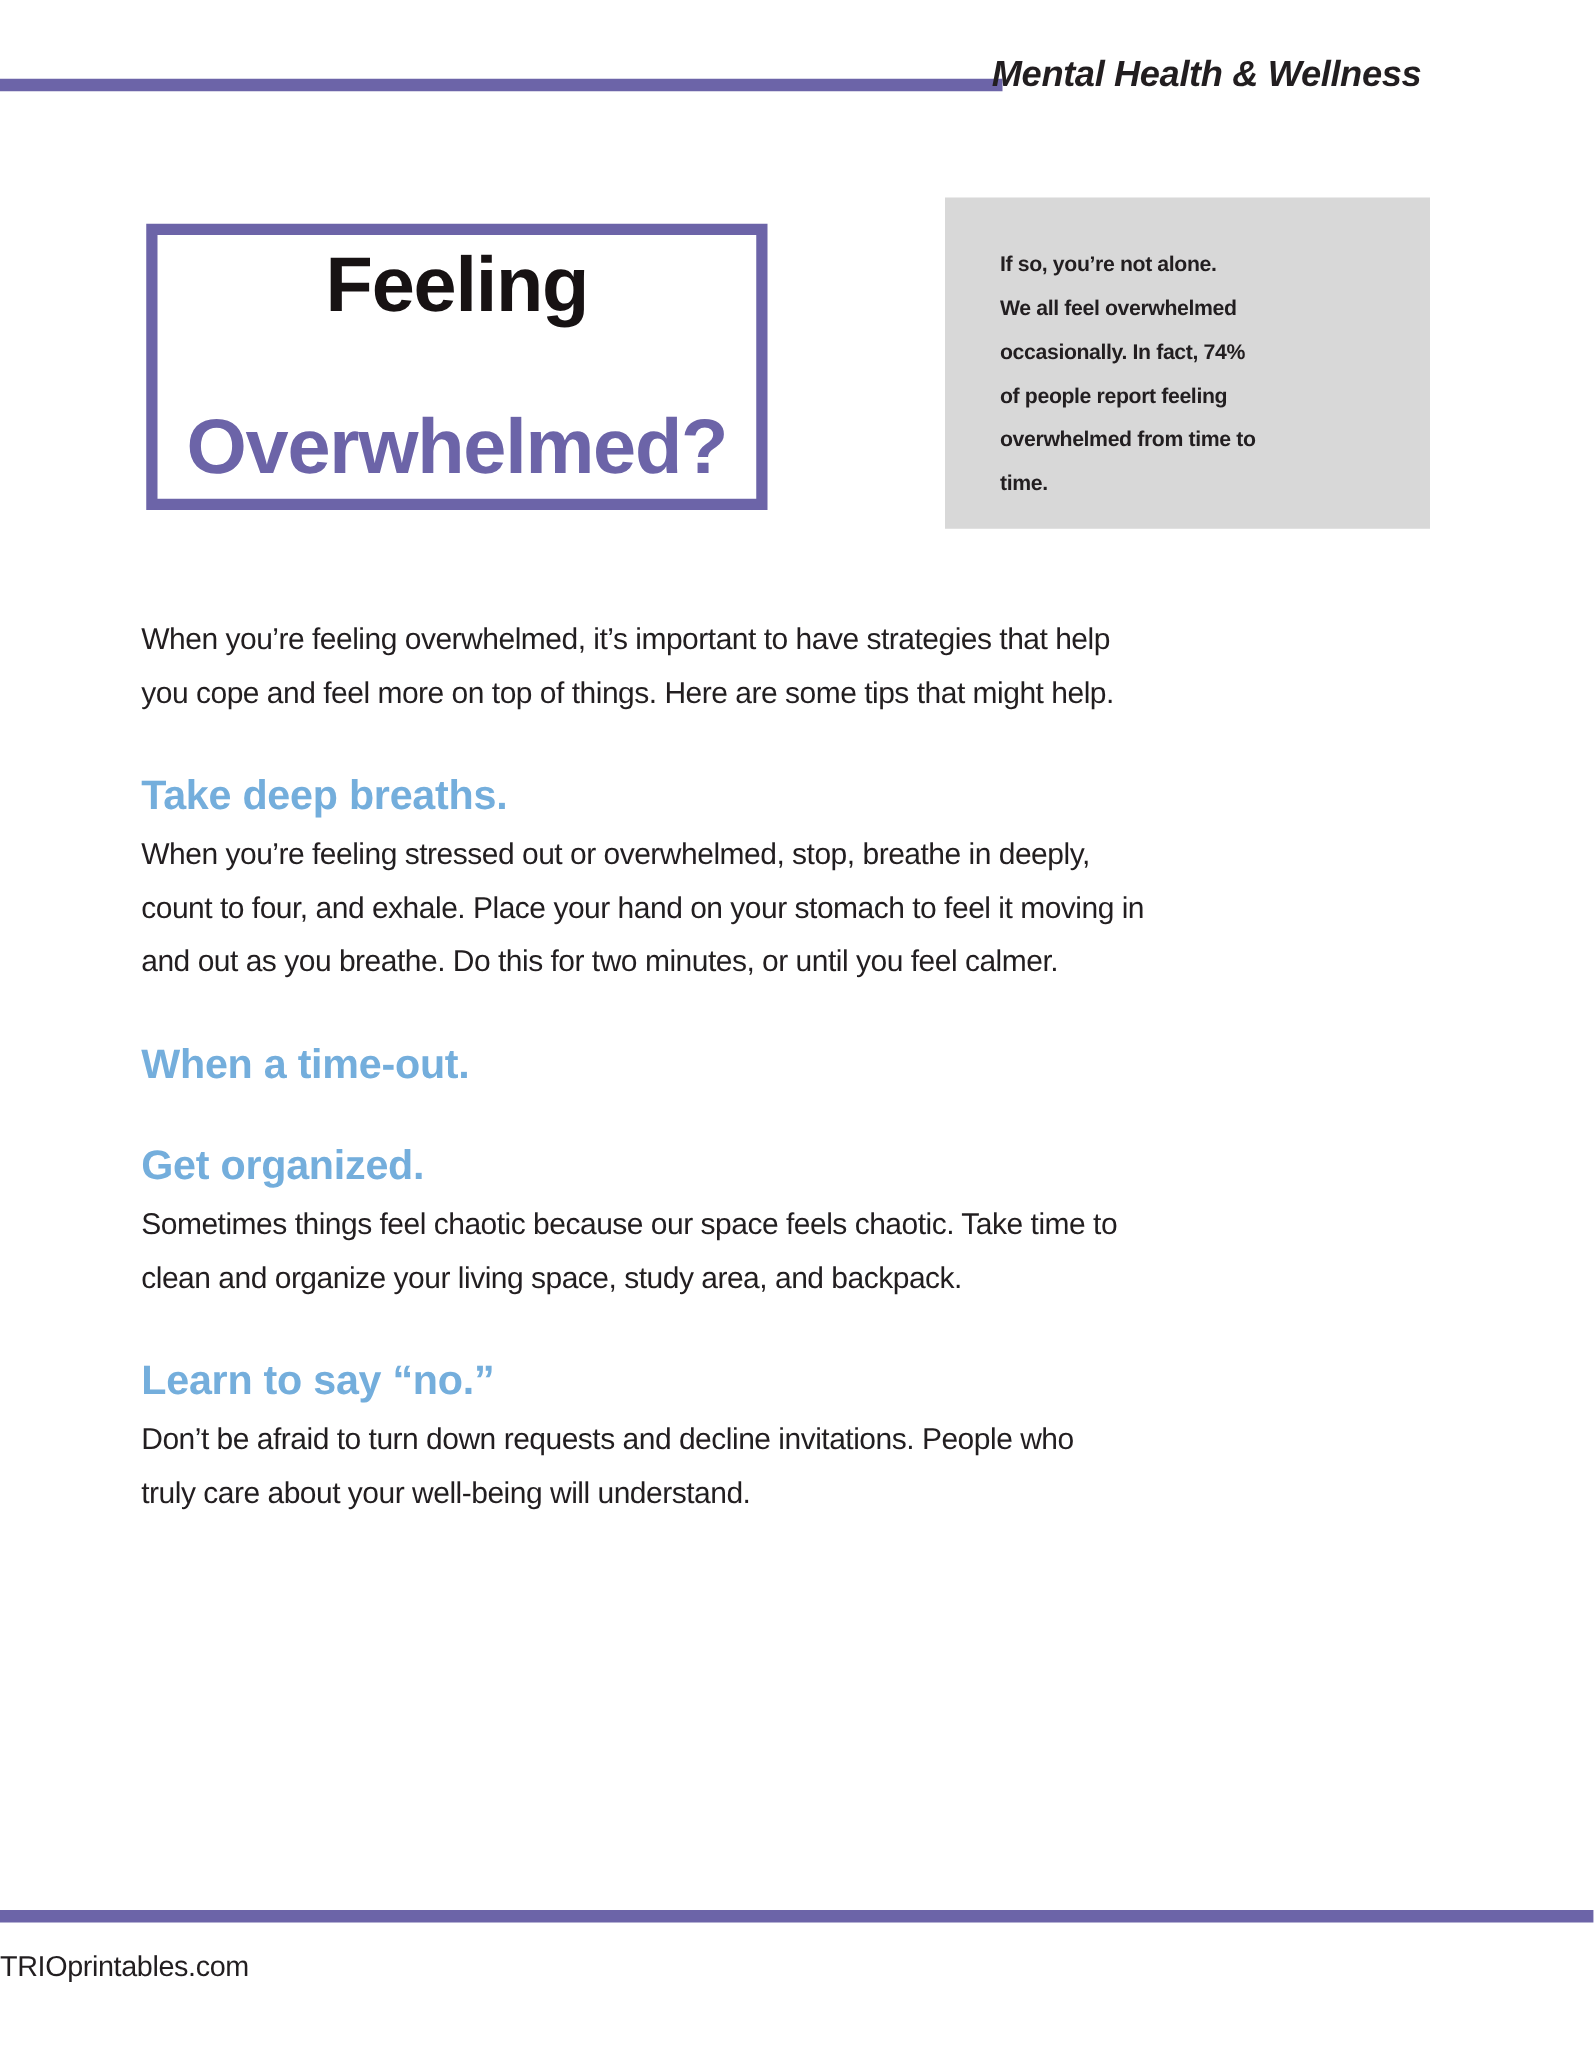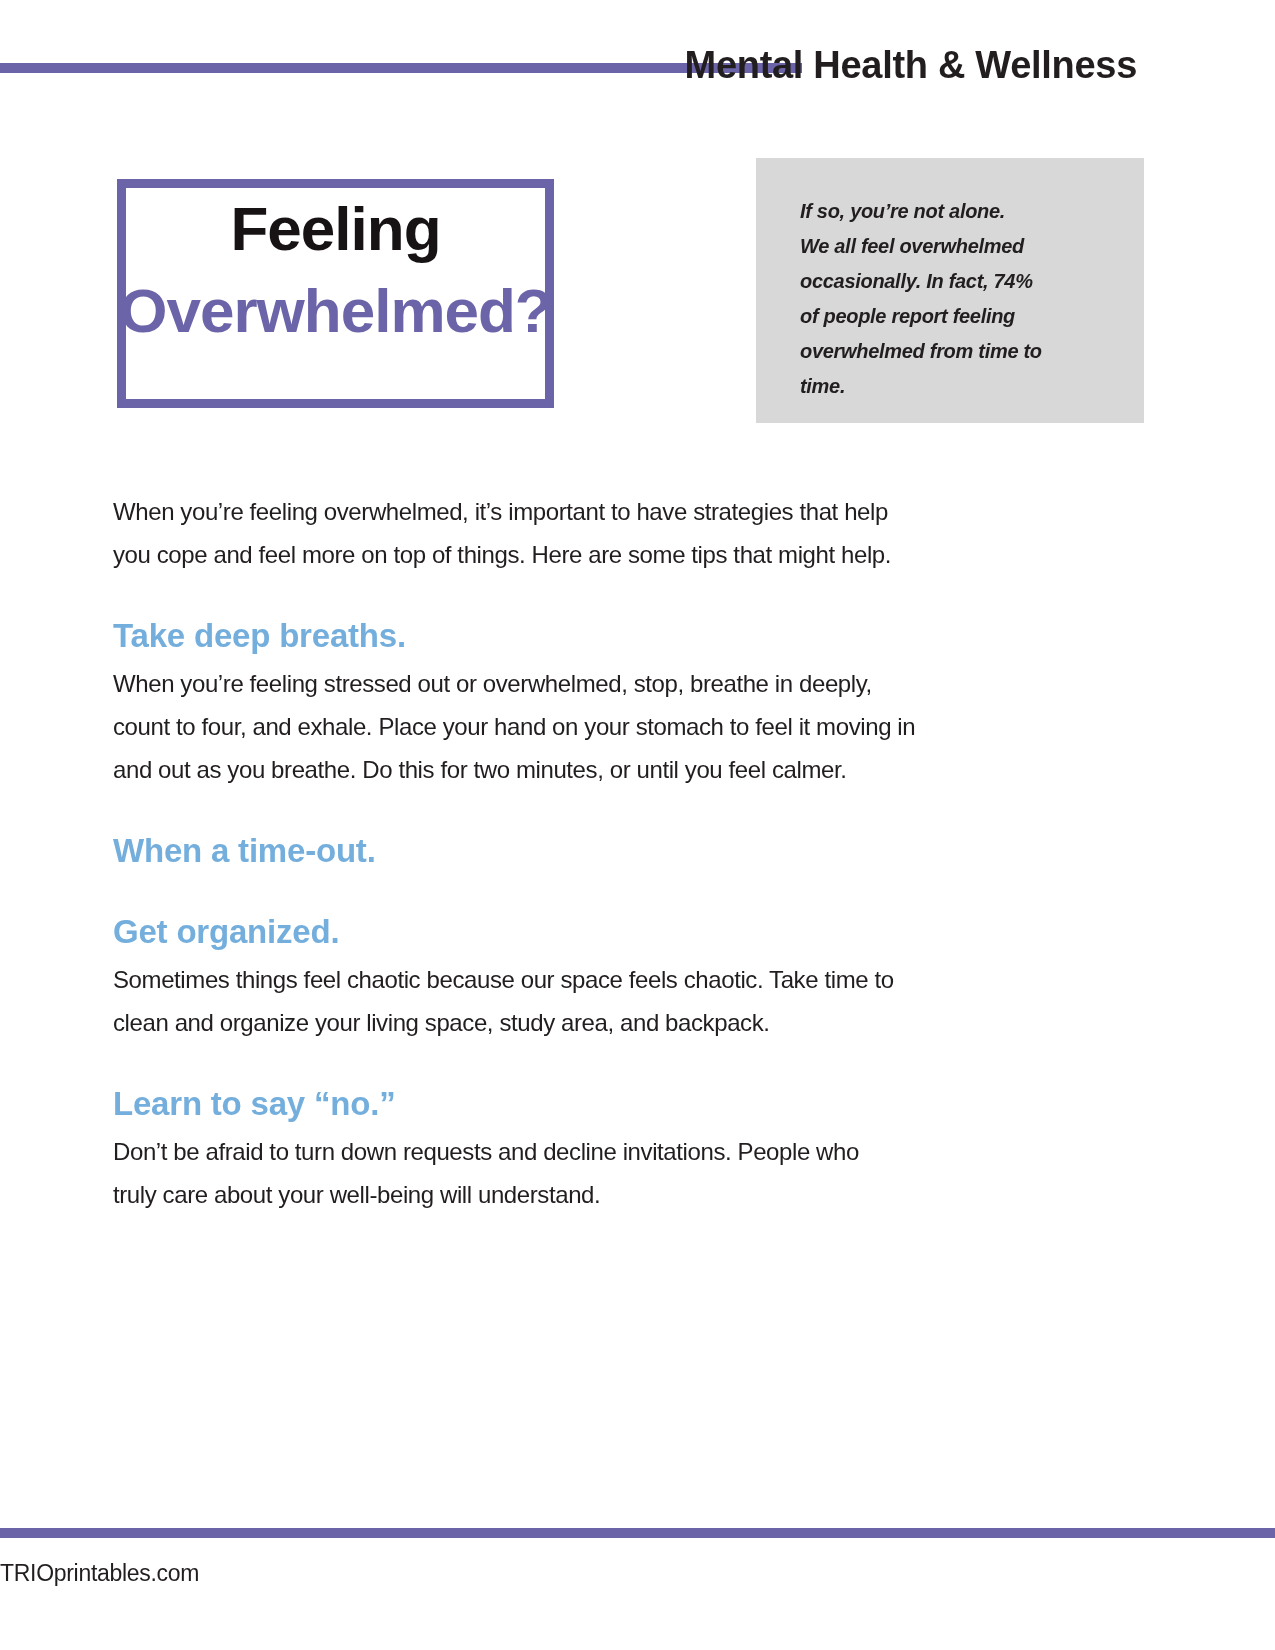--- a/index.html
+++ b/index.html
@@ -23,61 +23,61 @@
   
   .header-rule {
     position: absolute;
     left: 0; top: 63px;
     width: 802px; height: 10px;
     background: var(--purple);
   }
   .header-category {
     position: absolute;
     top: 44px; right: 138px;
-    font-size: 38px;
+    font-size: 29px;
     font-weight: bold;
+    font-style: italic;
     letter-spacing: -0.3px;
     color: var(--text);
     white-space: nowrap;
   }
 
   
   .title-box {
     position: absolute;
     left: 117px; top: 179px;
-    width: 437px; height: 229px;
+    width: 497px; height: 229px;
     border: 9px solid var(--purple);
     background: #ffffff;
     display: flex;
     flex-direction: column;
     align-items: center;
-    justify-content: flex-start;
+    justify-content: space-between;
   }
   .title-line1, .title-line2 {
     font-size: 62px;
     font-weight: bold;
     line-height: 82px;
     letter-spacing: -1px;
     white-space: nowrap;
   }
   .title-line1 { color: #171213; }
   .title-line2 { color: var(--purple); }
 
   
   .callout-box {
     position: absolute;
     left: 756px; top: 158px;
     width: 388px; height: 265px;
     background: var(--callout-bg);
     padding: 36px 16px 0 44px;
   }
   .callout-text {
-    font-size: 20px;
+    font-size: 17px;
     font-weight: bold;
-    font-style: italic;
     line-height: 35px;
     letter-spacing: -0.3px;
     color: var(--text);
     white-space: pre-line;
   }
 
   
   .article-body {
     position: absolute;
     left: 113px; top: 490px;

